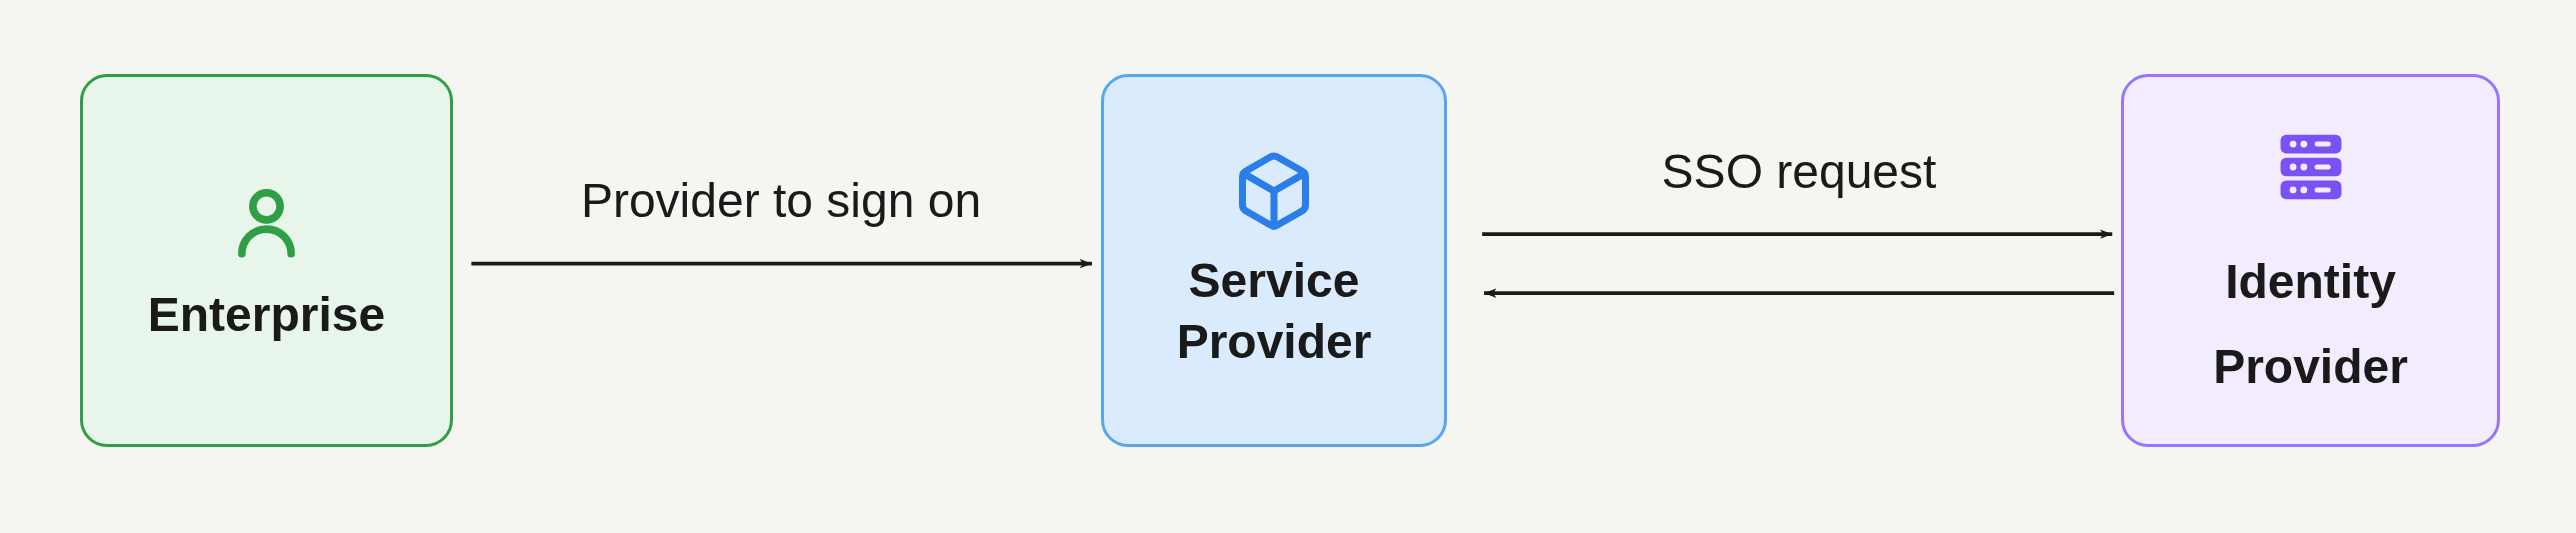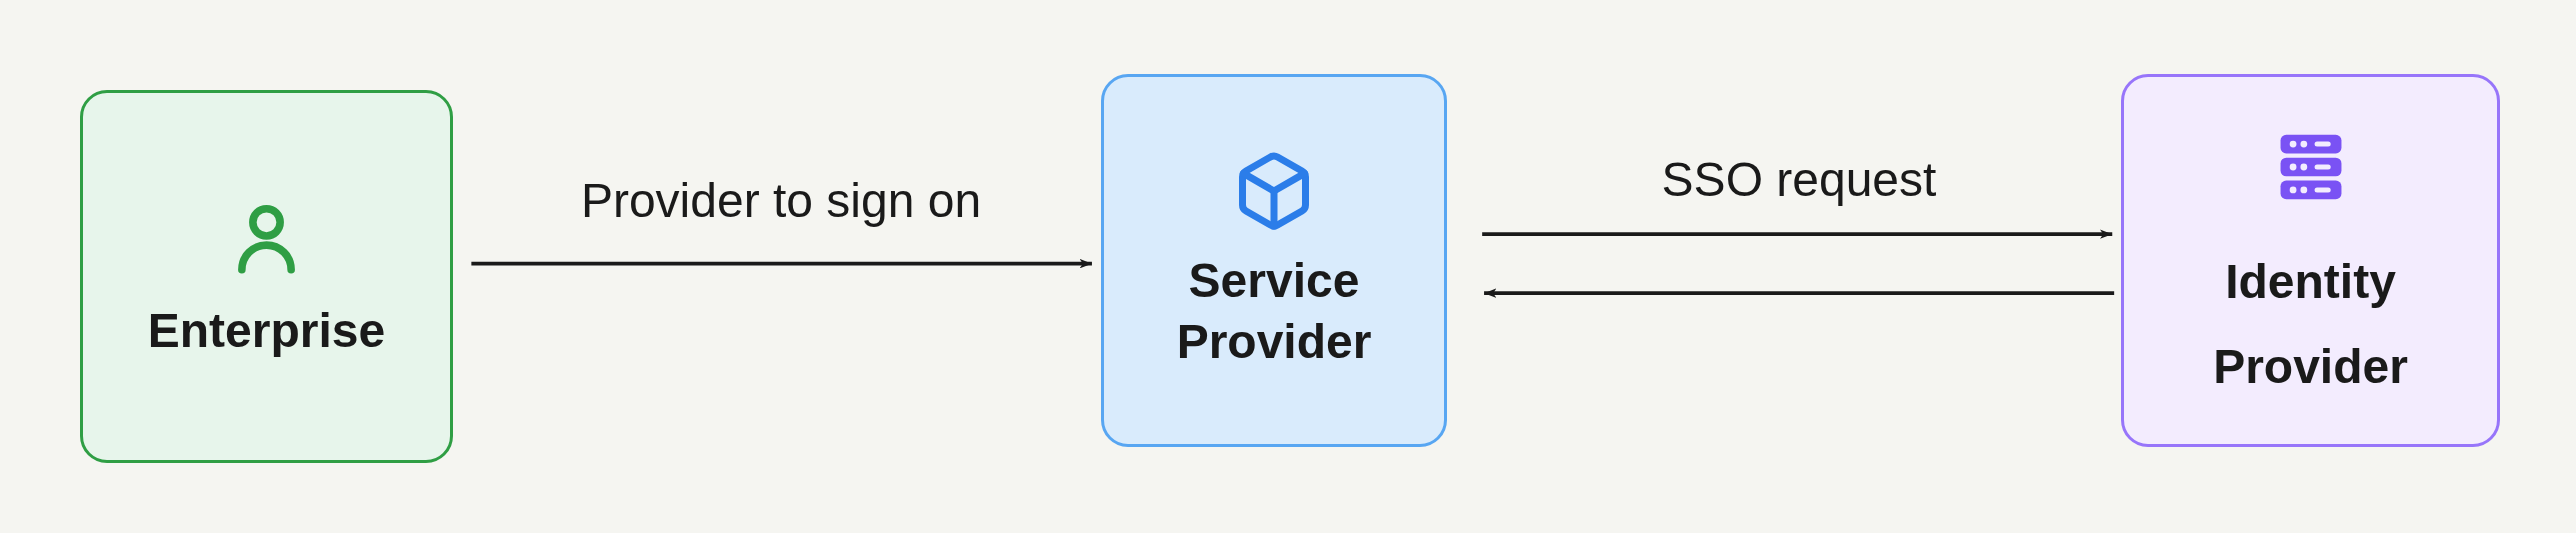--- a/index.html
+++ b/index.html
@@ -34,41 +34,41 @@
   }
   .node .icon svg { display: block; }
   .node .label {
     font-size: 48px;
     font-weight: 600;
     color: #1a1a1a;
     line-height: 1.28;
     text-align: center;
     white-space: nowrap;
   }
-  .node-enterprise { left: 80px;   width: 373px; margin-top: 16px; }
+  .node-enterprise { left: 80px;   width: 373px; }
   .node-service    { left: 1101px; width: 346px; }
   .node-identity   { left: 2121px; width: 379px; gap: 24px; }
 
   .edges-svg {
     position: absolute;
     inset: 0;
     width: 2576px;
     height: 533px;
     pointer-events: none;
   }
   .edge-label {
     position: absolute;
     transform: translate(-50%, -50%);
     font-size: 48px;
     font-weight: 400;
     color: #1a1a1a;
     white-space: nowrap;
   }
   .edge-label-request      { left: 781px;  top: 200px; }
-  .edge-label-sso-request  { left: 1799px; top: 171px; margin-top: 8px; }
+  .edge-label-sso-request  { left: 1799px; top: 171px; }
   .edge-label-sso-response { left: 1799px; top: 364px; }
 </style>
 </head>
 <body>
 
 <div class="canvas" style="--bg: #f5f5f1;">
 
   <div class="node node-enterprise" style="--node-fill: #e7f5eb; --node-border: #2f9e44; --node-icon: #2f9e44;">
     <span class="icon">
       <svg width="91" height="91" viewBox="0 0 24 24" fill="none" stroke="currentColor" stroke-width="2" stroke-linecap="round" stroke-linejoin="round">

